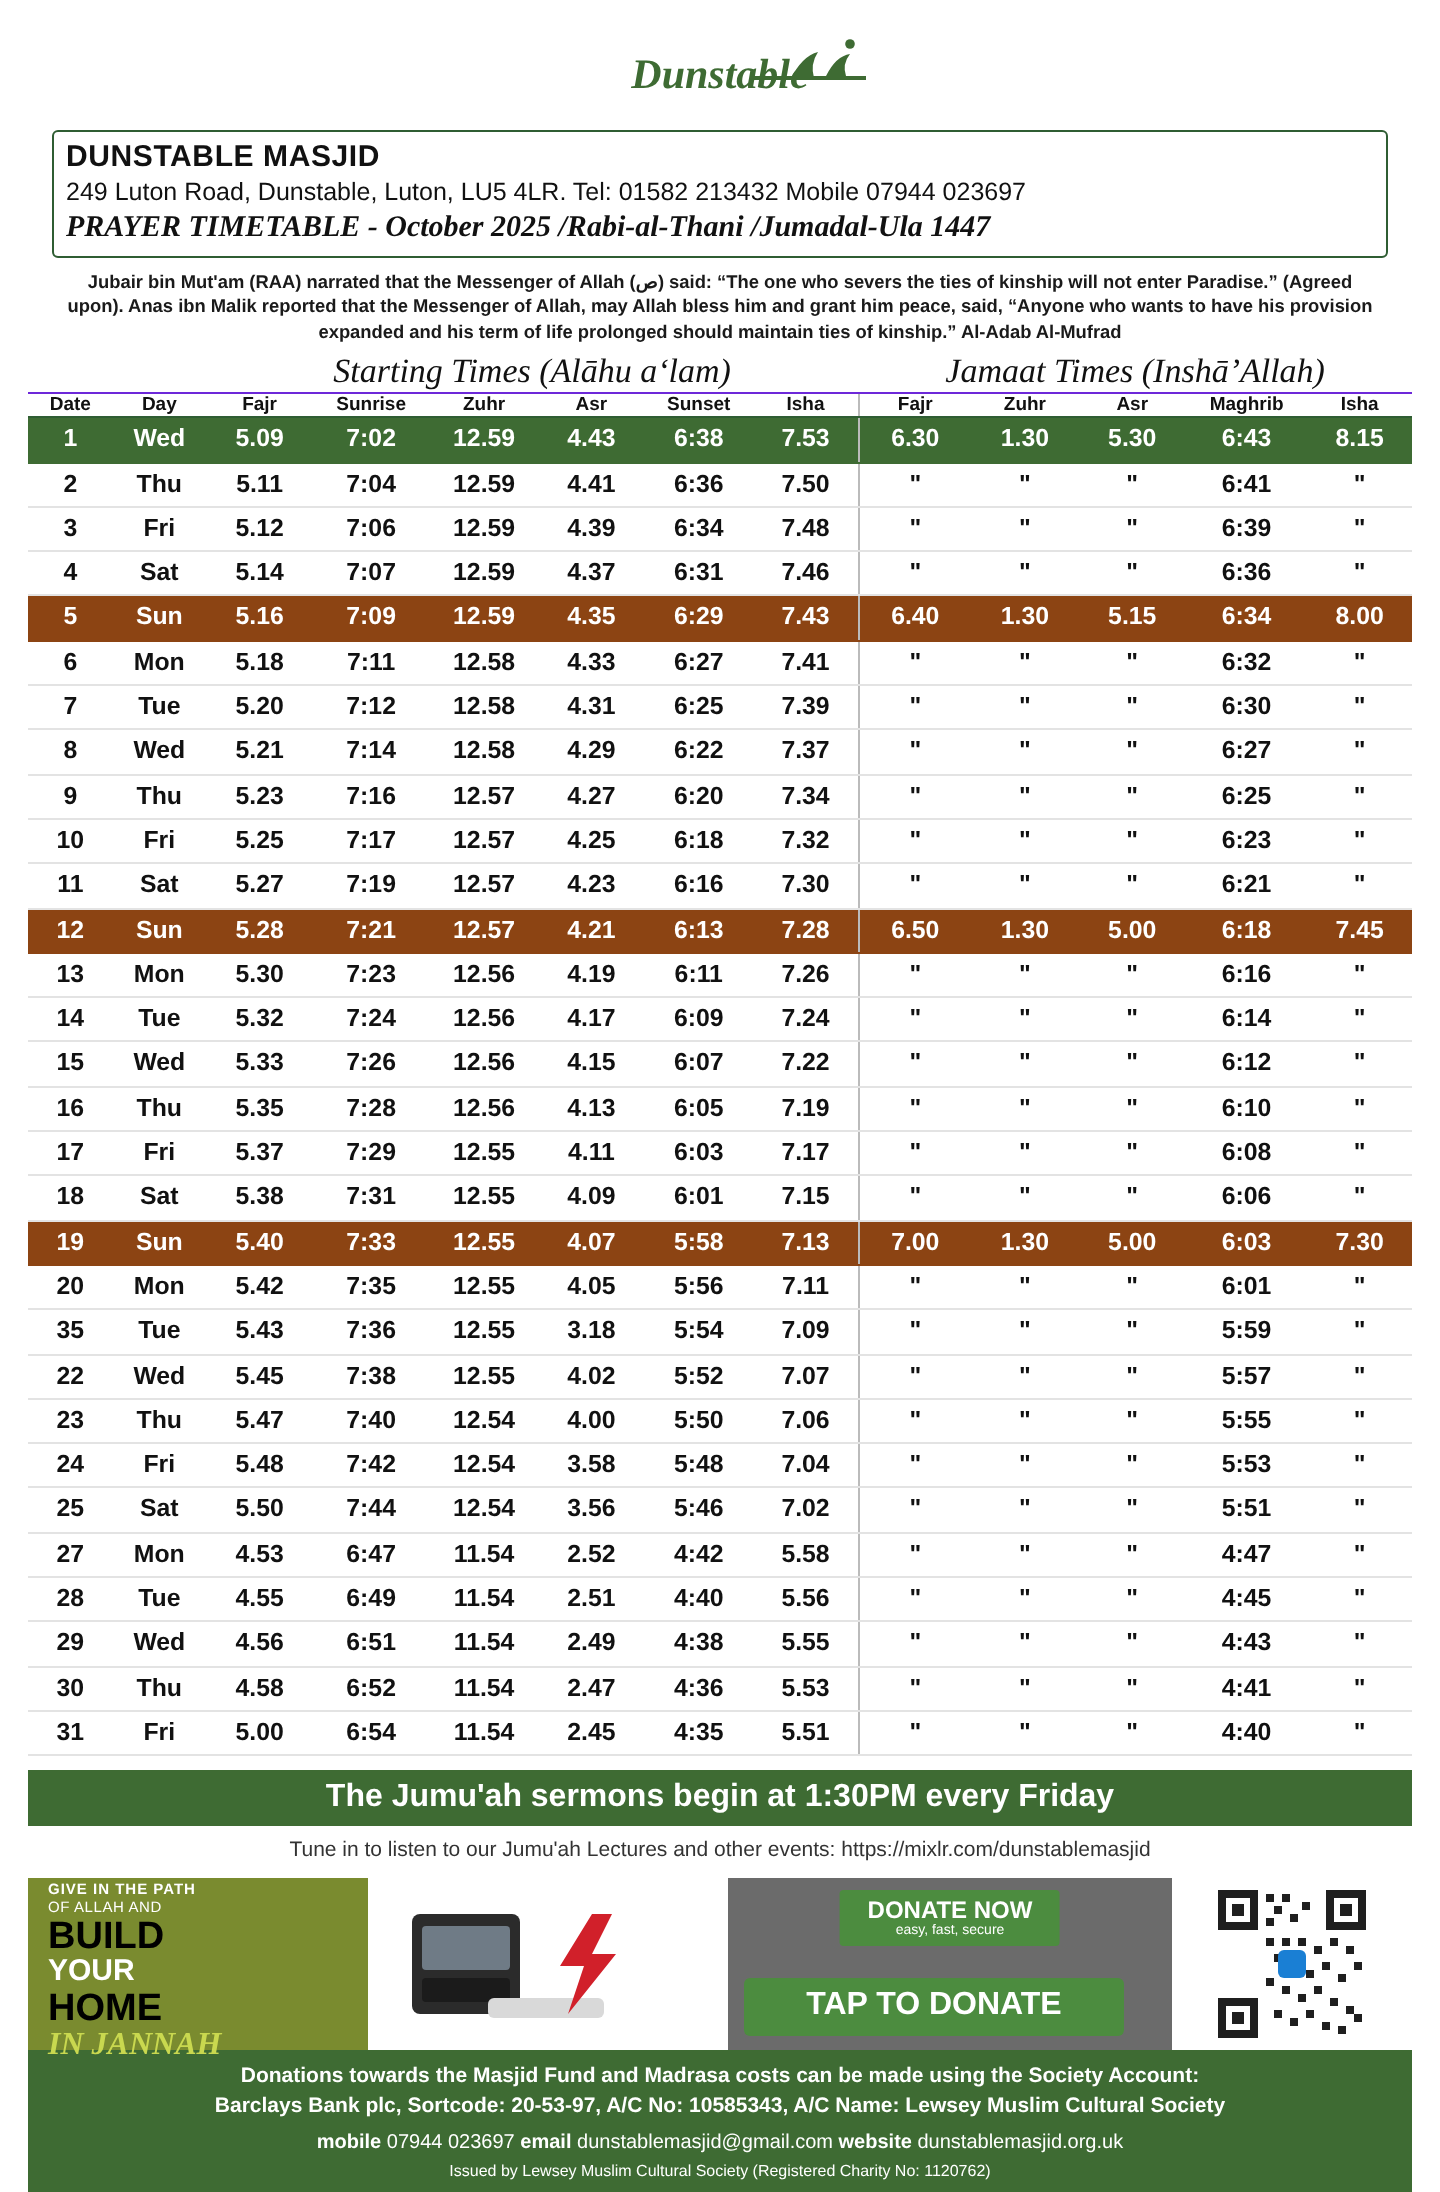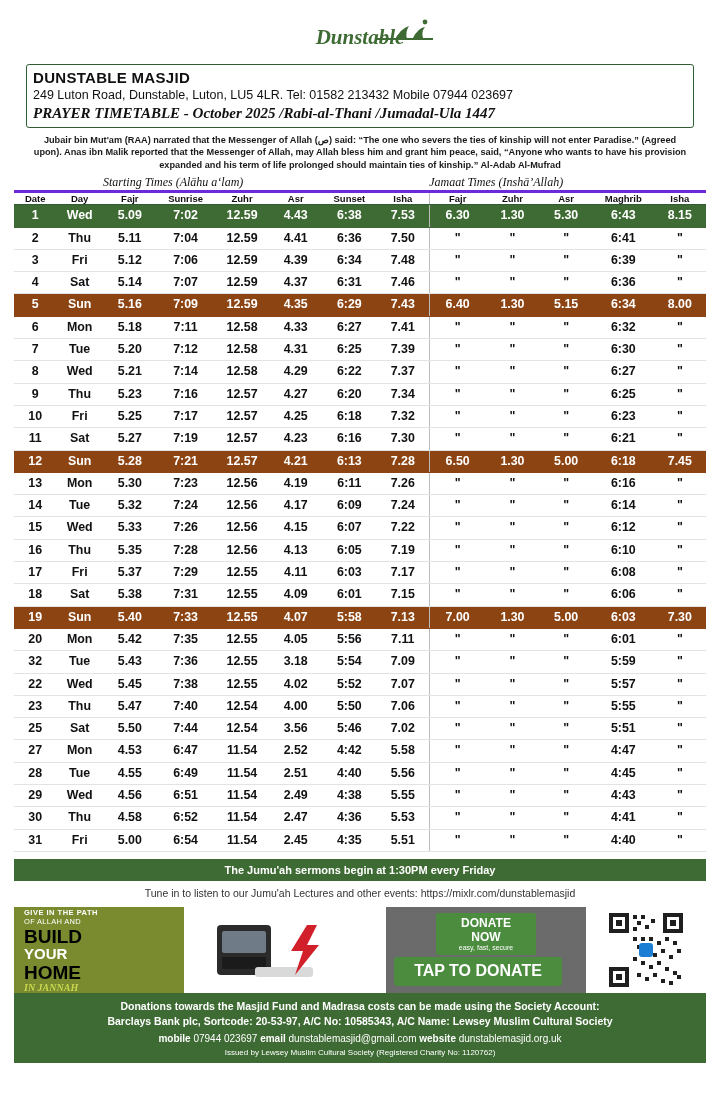--- a/index.html
+++ b/index.html
@@ -34,60 +34,60 @@
     font-size:9.2px; line-height:1.35; text-align:center;
     margin:6px 18px 4px 18px; font-weight:bold; color:#1a1a1a;
   }
 
   
   table.tt { width:100%; border-collapse:collapse; table-layout:fixed; }
   table.tt td, table.tt th { padding:0; }
 
   .grouphead td {
     font-family:"Liberation Serif", serif;
-    font-style:italic; font-size:12px; text-align:left;
-    padding:2px 0 2px 0; border-bottom:3px solid #6d28d9;
+    font-style:italic; font-size:17px; text-align:center;
+    padding:2px 0 2px 0; border-bottom:1px solid #6d28d9;
   }
   .colhead td {
     font-size:9.5px; font-weight:bold; text-align:center;
     padding:3px 0 3px 0; border-bottom:1.4px solid #2f5d33;
   }
   tbody tr td {
     font-size:12.4px; font-weight:bold; text-align:center;
     height:21.3px; line-height:21.3px;
     border-bottom:1px solid #e3e3e3;
   }
   tr.green td { background:#3e6b33; color:#ffffff; border-bottom:1px solid #3e6b33; }
   tr.brown td { background:#8c4413; color:#ffffff; border-bottom:1px solid #8c4413; }
   .sep-left { border-left:1px solid #bbb; }
 
   
   .jumuah {
     background:#3e6b33; color:#fff; text-align:center;
-    font-size:11px; font-weight:bold; padding:5px 0;
+    font-size:16px; font-weight:bold; padding:5px 0;
     margin-top:7px;
   }
   .tunein { text-align:center; font-size:10.5px; padding:6px 0 8px 0; color:#333; }
 
   
   .adstrip { display:flex; align-items:stretch; height:86px; gap:0; }
   .ad-left {
     width:170px; background:#7a8b2f; color:#fff; position:relative;
     font-size:8px; padding:2px 8px 4px 10px; line-height:1.15;
   }
   .ad-left .l1 { font-size:7.5px; letter-spacing:.5px; font-weight:bold; }
   .ad-left .l2 { font-size:7.5px; letter-spacing:.3px; }
   .ad-left .big { font-size:19px; font-weight:bold; line-height:1; margin-top:1px; color:#000000; }
   .ad-left .big2 { font-size:15px; font-weight:bold; line-height:1.05; }
   .ad-left .jannah {
     font-family:"Liberation Serif", serif; font-style:italic;
-    font-size:10px; color:#c9d84f; font-weight:bold;
+    font-size:16px; color:#c9d84f; font-weight:bold;
   }
   .ad-mid { flex:1; background:#ffffff; position:relative; }
-  .ad-donate { width:200px; background:#6b6b6b; position:relative; color:#fff; }
+  .ad-donate { width:222px; background:#6b6b6b; position:relative; color:#fff; }
   .donate-now {
     position:absolute; left:50%; transform:translateX(-50%); top:6px;
     background:#4c8c3f; color:#fff; font-size:12px; font-weight:bold;
     padding:3px 14px 4px 14px; text-align:center; border-radius:2px;
   }
   .donate-now .sub { display:block; font-size:7px; font-weight:normal; }
   .tap-donate {
     position:absolute; left:8px; right:24px; bottom:7px;
     background:#4c8c3f; color:#fff; text-align:center;
     font-size:16px; font-weight:bold; padding:5px 0 6px 0; border-radius:3px;
@@ -461,21 +461,21 @@
           <td>4.05</td>
           <td>5:56</td>
           <td>7.11</td>
           <td class="sep-left">"</td>
           <td>"</td>
           <td>"</td>
           <td>6:01</td>
           <td>"</td>
         </tr>
         <tr>
-          <td>32</td>
+          <td>35</td>
           <td>Tue</td>
           <td>5.43</td>
           <td>7:36</td>
           <td>12.55</td>
           <td>3.18</td>
           <td>5:54</td>
           <td>7.09</td>
           <td class="sep-left">"</td>
           <td>"</td>
           <td>"</td>
@@ -503,20 +503,35 @@
           <td>5.47</td>
           <td>7:40</td>
           <td>12.54</td>
           <td>4.00</td>
           <td>5:50</td>
           <td>7.06</td>
           <td class="sep-left">"</td>
           <td>"</td>
           <td>"</td>
           <td>5:55</td>
+          <td>"</td>
+        </tr>
+        <tr>
+          <td>24</td>
+          <td>Fri</td>
+          <td>5.48</td>
+          <td>7:42</td>
+          <td>12.54</td>
+          <td>3.58</td>
+          <td>5:48</td>
+          <td>7.04</td>
+          <td class="sep-left">"</td>
+          <td>"</td>
+          <td>"</td>
+          <td>5:53</td>
           <td>"</td>
         </tr>
         <tr>
           <td>25</td>
           <td>Sat</td>
           <td>5.50</td>
           <td>7:44</td>
           <td>12.54</td>
           <td>3.56</td>
           <td>5:46</td>

